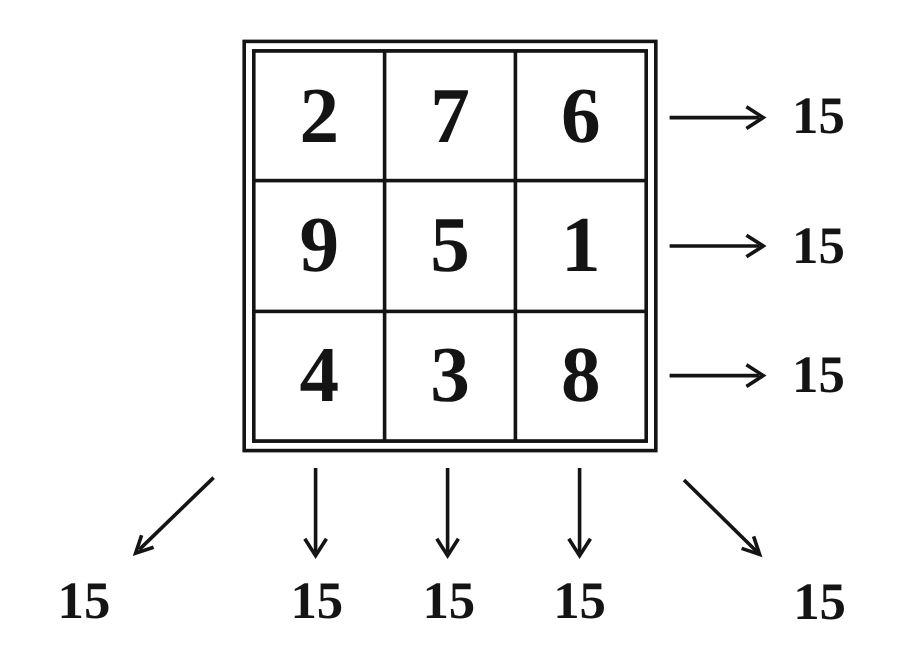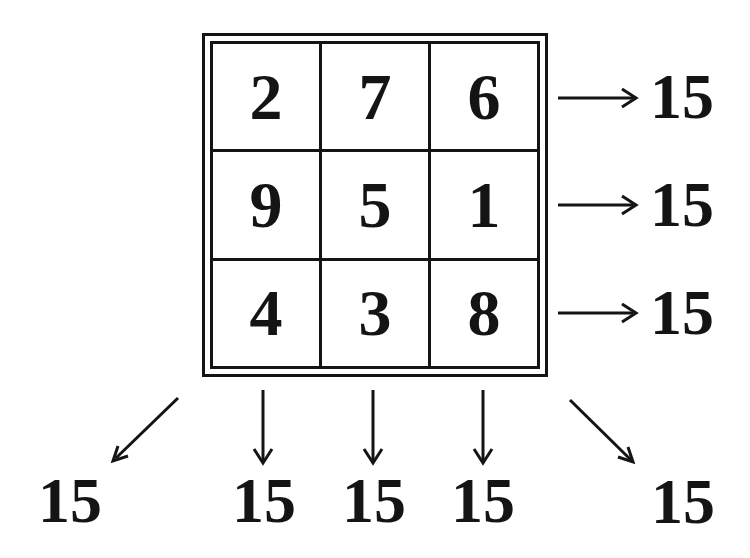--- a/index.html
+++ b/index.html
@@ -49,21 +49,21 @@
     left: 0; top: 0;
     width: 750px;
     height: 558px;
     pointer-events: none;
   }
   svg.arrows * { stroke: #141414; stroke-width: 3; fill: none; }
   
   .sum {
     position: absolute;
     transform: translate(-50%, -50%);
-    font-size: 64px;
+    font-size: 44px;
     font-weight: 700;
     line-height: 1;
     white-space: nowrap;
   }
   .sum-row-1 { left: 682px; top: 97px; }
   .sum-row-2 { left: 682px; top: 205px; }
   .sum-row-3 { left: 682px; top: 313px; }
   .sum-col-1 { left: 264px; top: 501px; }
   .sum-col-2 { left: 374px; top: 501px; }
   .sum-col-3 { left: 483px; top: 501px; }

